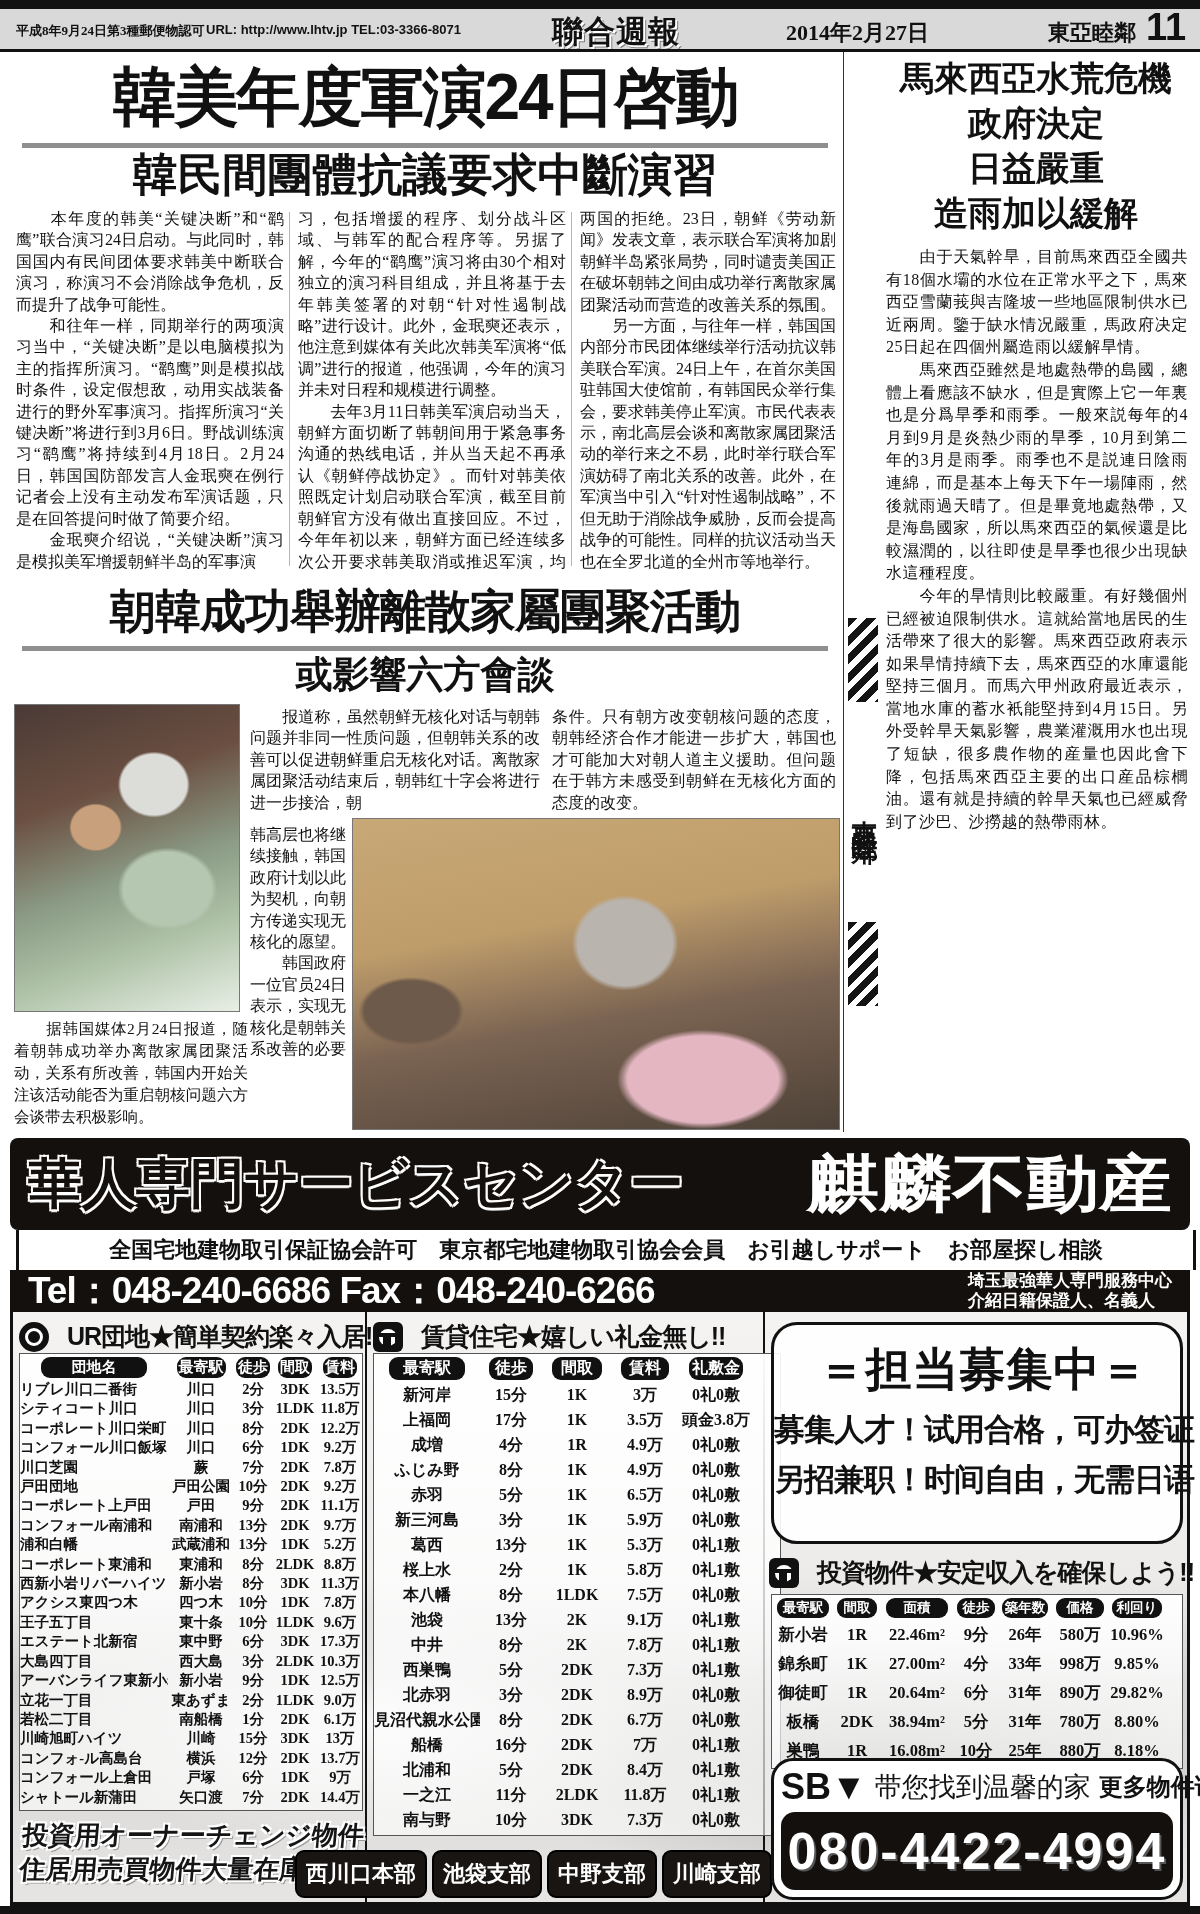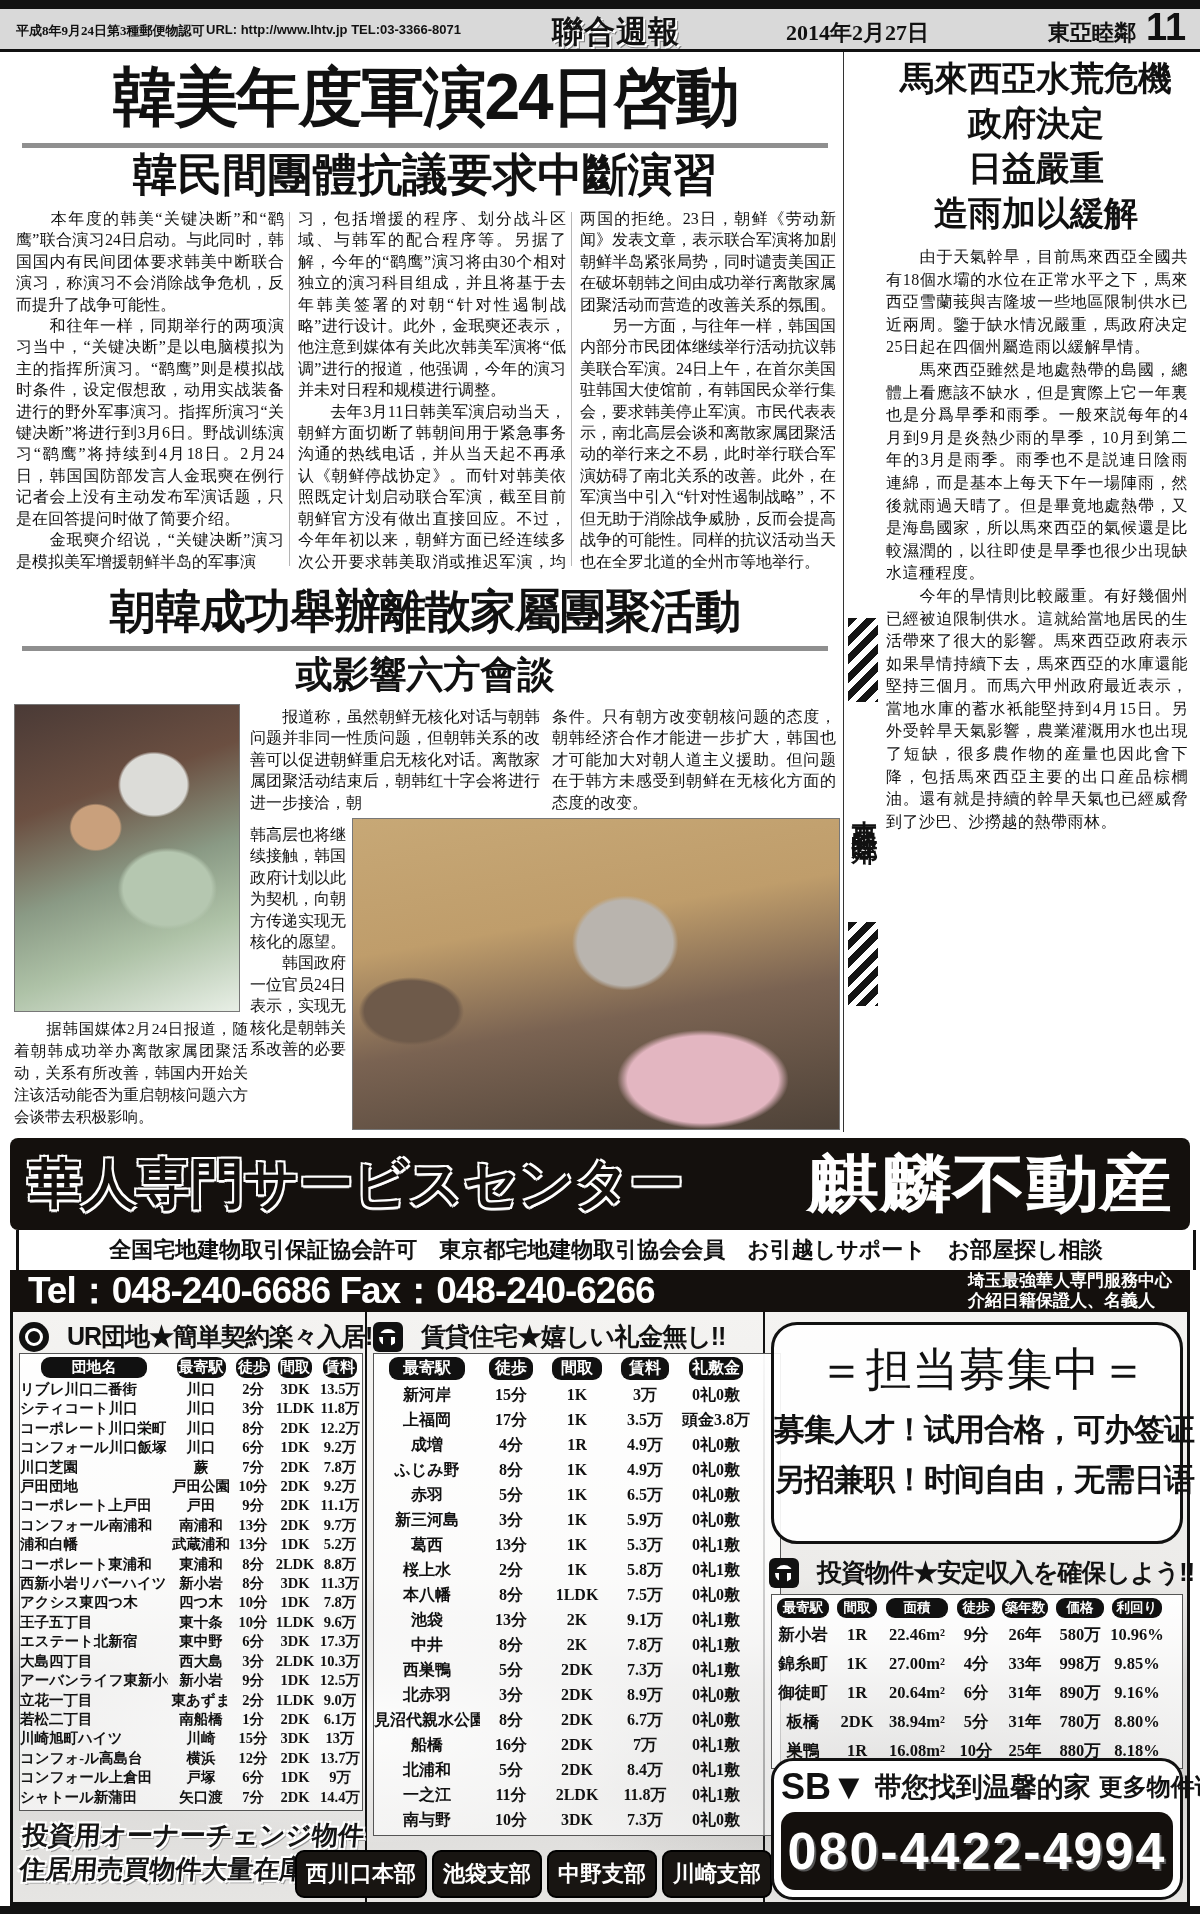--- a/index.html
+++ b/index.html
@@ -117,29 +117,29 @@
   .outline-dark{color:#151515;font-weight:900;
         text-shadow:-2px -2px 0 #fff,2px -2px 0 #fff,-2px 2px 0 #fff,2px 2px 0 #fff,3px 3px 0 #999;}
   .urfooter{left:8px;top:506px;width:300px;transform:skewX(-5deg);font-family:"Liberation Sans",sans-serif;
         font-size:26px;line-height:34px;white-space:nowrap;}
   .branches{left:282px;top:538px;width:478px;display:flex;gap:5px;}
   .branch-btn{background:#181512;color:#fff;font-size:22px;font-weight:900;border-radius:9px;
         border:2px solid #000;padding:7px 9px;white-space:nowrap;font-family:"Liberation Sans",sans-serif;}
   .recruit{left:758px;top:10px;width:412px;height:222px;border:3px solid #111;border-radius:26px;
         background:rgba(255,255,255,.92);box-sizing:border-box;text-align:center;
         font-family:"Liberation Sans",sans-serif;}
-  .recruit .r1{font-size:46px;font-weight:400;letter-spacing:1px;margin-top:14px;margin-left:12px;}
+  .recruit .r1{font-size:46px;font-weight:700;letter-spacing:1px;margin-top:14px;margin-left:12px;}
   .recruit .r2,.recruit .r3{font-size:31px;font-weight:900;letter-spacing:-1px;margin-top:8px;white-space:nowrap;}
   .inv-title{left:756px;top:244px;width:420px;}
   .invwrap{left:758px;top:282px;width:412px;}
   .sbbox{left:758px;top:446px;width:412px;height:142px;border:3px solid #111;border-radius:22px;
         background:#fff;box-sizing:border-box;padding:5px 7px;}
   .sbrow{display:flex;align-items:center;gap:8px;white-space:nowrap;}
   .sb-label{font-family:"Liberation Sans",sans-serif;font-size:36px;font-weight:900;}
-  .sb-msg1{font-size:27px;font-weight:700;color:#151515;
+  .sb-msg1{font-size:27px;font-weight:400;color:#151515;
         text-shadow:-1.5px -1.5px 0 #fff,1.5px -1.5px 0 #fff,-1.5px 1.5px 0 #fff,1.5px 1.5px 0 #fff;text-align:center;}
   .sb-msg2{font-size:24px;font-weight:900;font-family:"Liberation Sans",sans-serif;}
   .phone{margin-top:4px;background:#14100d;border-radius:14px;height:78px;display:flex;align-items:center;
         justify-content:center;color:#fff;font-family:"Liberation Sans",sans-serif;font-size:52px;
         font-weight:900;letter-spacing:2px;text-shadow:2px 2px 0 #555;}
   .bottombar{left:0;top:1906px;width:1200px;height:8px;background:#121212;}
 </style>
 </head>
 <body>
 
@@ -596,21 +596,21 @@
               <span>998万</span>
               <span>9.85%</span>
             </div>
             <div class="trow inv-grid">
               <span>御徒町</span>
               <span>1R</span>
               <span>20.64m²</span>
               <span>6分</span>
               <span>31年</span>
               <span>890万</span>
-              <span>9.16%</span>
+              <span>29.82%</span>
             </div>
             <div class="trow inv-grid">
               <span>板橋</span>
               <span>2DK</span>
               <span>38.94m²</span>
               <span>5分</span>
               <span>31年</span>
               <span>780万</span>
               <span>8.80%</span>
             </div>

